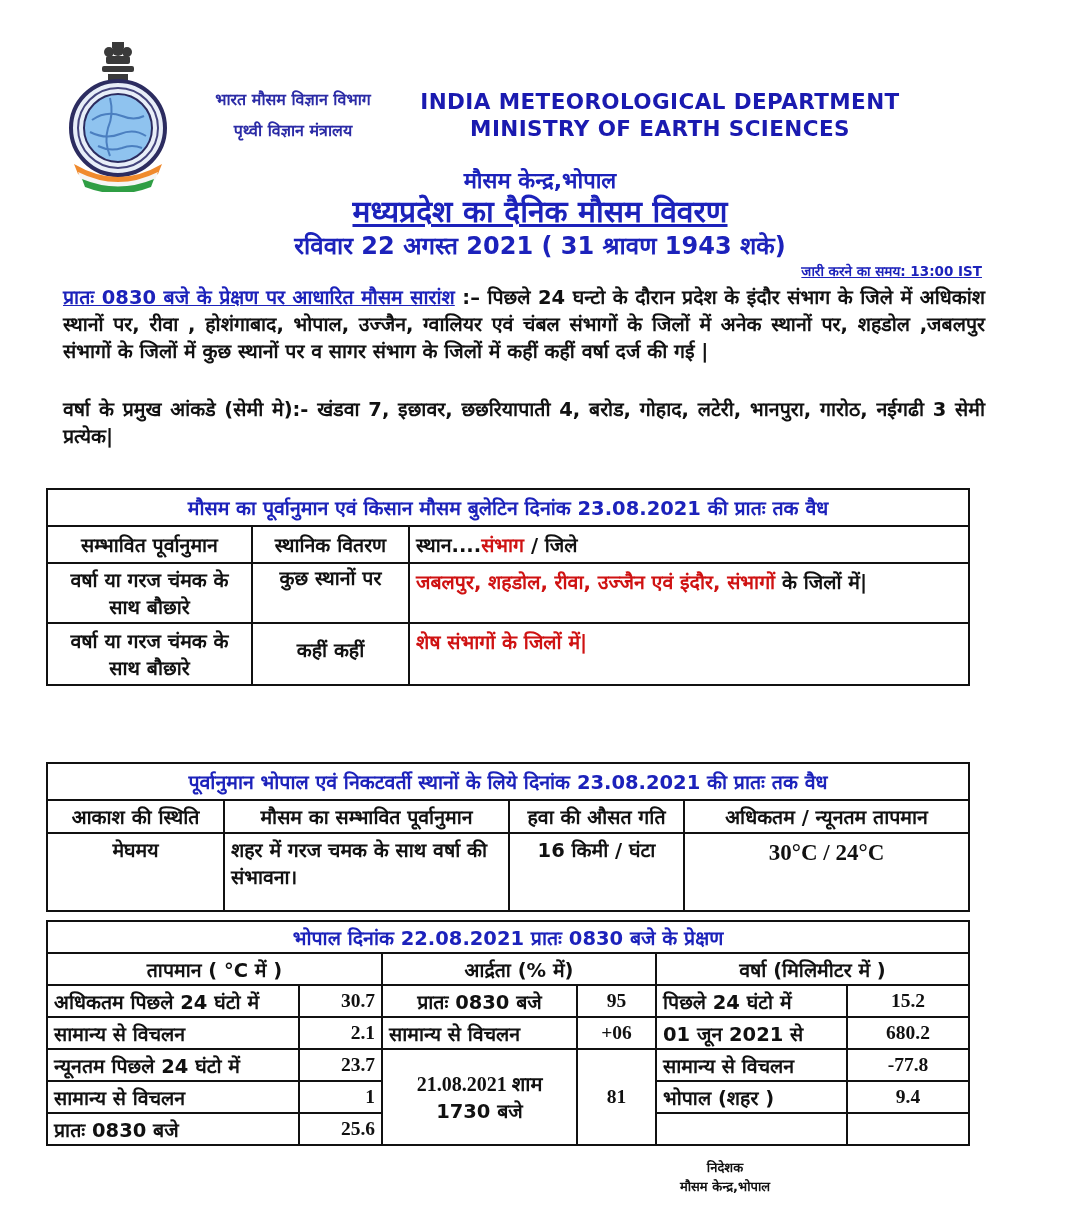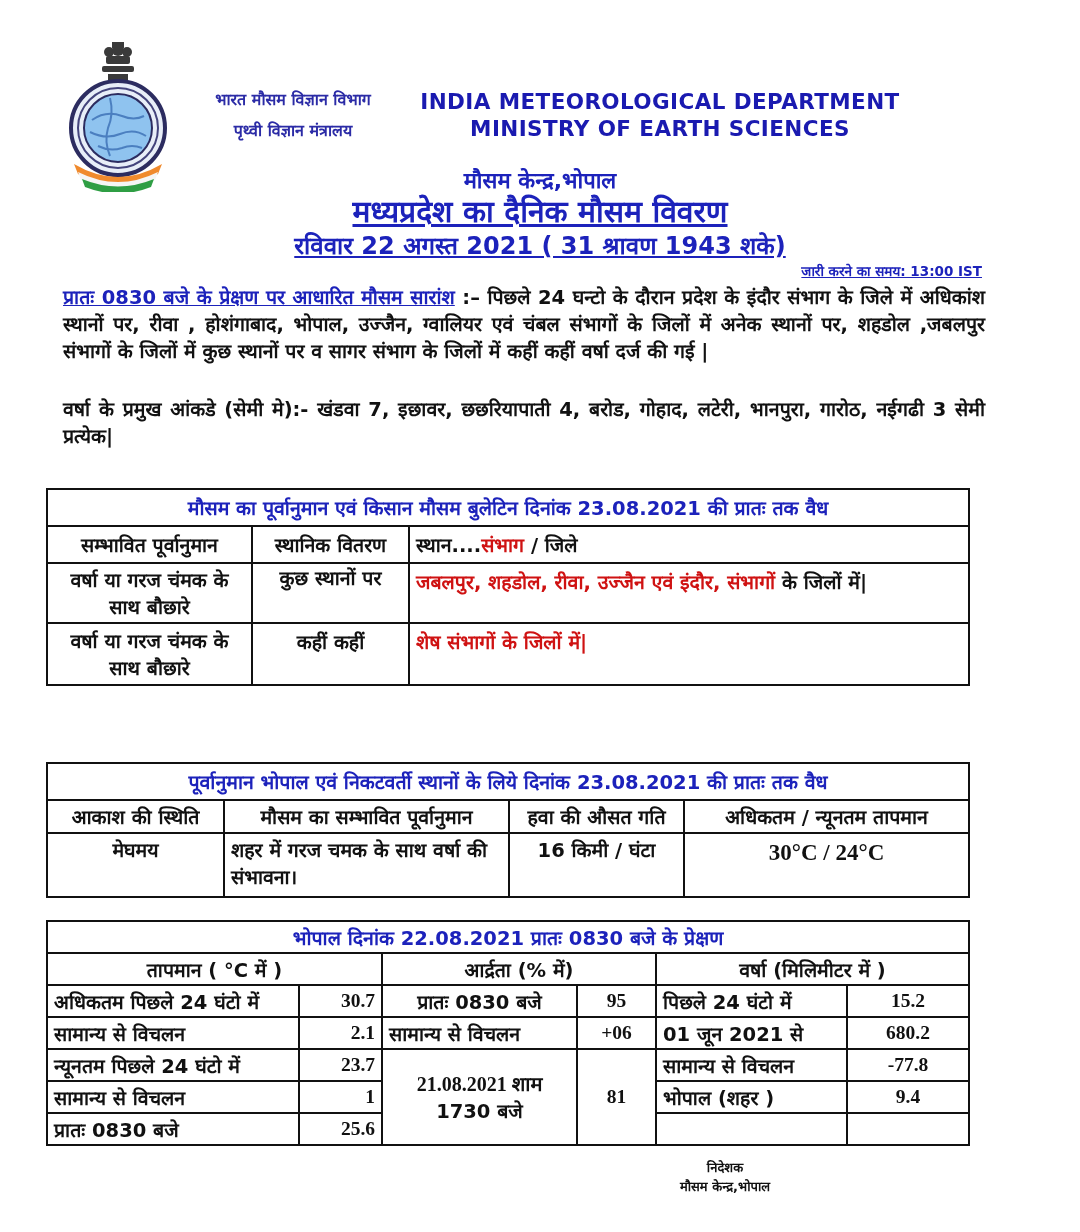--- a/index.html
+++ b/index.html
@@ -10,21 +10,21 @@
   .logo{position:absolute;left:62px;top:36px;width:112px;height:156px;}
   .ministry{position:absolute;left:168px;top:84px;width:250px;text-align:center;
             color:#2b2ba6;font-size:16px;font-weight:bold;line-height:31px;}
   .dept-en{position:absolute;left:400px;top:88px;width:520px;text-align:center;
            color:#1a1ab0;font-weight:bold;font-size:21.5px;line-height:27px;letter-spacing:.4px;}
 
   
   .titles{position:absolute;left:0;top:166px;width:1080px;text-align:center;color:#1c22bb;font-weight:bold;}
   .t1{font-size:22px;line-height:30px;}
   .t2{font-size:30px;line-height:32px;text-decoration:underline;}
-  .t3{font-size:24px;line-height:36px;text-decoration:underline;}
+  .t3{font-size:24px;line-height:36px;}
   .issue{position:absolute;right:98px;top:262px;color:#1c22bb;font-weight:bold;font-size:13.5px;
          text-decoration:underline;}
 
   
   .para{position:absolute;left:63px;width:922px;font-size:19.5px;line-height:27px;
         text-align:justify;font-weight:bold;}
   .p-summary{top:284px;}
   .p-rain{top:396px;}
   .lead-blue{color:#1c22bb;text-decoration:underline;}
   .sep{color:#111;}
@@ -136,21 +136,21 @@
       <td class="hdr-cell">स्थानिक वितरण</td>
       <td><span>स्थान....</span><span class="red">संभाग</span><span> / जिले</span></td>
     </tr>
     <tr style="height:59px;">
       <td class="c-fc">वर्षा या गरज चंमक के साथ बौछारे</td>
       <td class="c-dist" style="vertical-align:top;padding-top:0;">कुछ स्थानों पर</td>
       <td style="vertical-align:top;padding-top:4px;"><span class="red">जबलपुर, शहडोल, रीवा, उज्जैन एवं इंदौर, संभागों</span><span> के जिलों में|</span></td>
     </tr>
     <tr style="height:62px;">
       <td class="c-fc">वर्षा या गरज चंमक के साथ बौछारे</td>
-      <td class="c-dist" style="vertical-align:top;padding-top:4px;">कहीं कहीं</td>
+      <td class="c-dist" style="vertical-align:top;padding-top:12px;">कहीं कहीं</td>
       <td style="vertical-align:top;padding-top:4px;"><span class="red">शेष संभागों के जिलों में|</span><span></span></td>
     </tr>
   </tbody>
     </table>
 
 
   <table class="doc-table tbl-city">
     <colgroup>
         <col style="width:177px">
         <col style="width:285px">
@@ -160,21 +160,21 @@
     <tbody>
         <tr>
       <td class="title-cell" colspan="4">पूर्वानुमान भोपाल एवं निकटवर्ती स्थानों के लिये दिनांक 23.08.2021 की प्रातः तक वैध</td>
     </tr>
     <tr style="height:32px;">
       <td class="hdr-cell">आकाश की स्थिति</td>
       <td class="hdr-cell">मौसम का सम्भावित पूर्वानुमान</td>
       <td class="hdr-cell">हवा की औसत गति</td>
       <td class="hdr-cell">अधिकतम / न्यूनतम तापमान</td>
     </tr>
-    <tr style="height:64px;">
+    <tr style="height:78px;">
       <td class="c-sky">मेघमय</td>
       <td class="c-fc2">शहर में गरज चमक के साथ वर्षा की संभावना।</td>
       <td class="c-wind">16 किमी / घंटा</td>
       <td class="c-temp num" style="font-size:23px;padding-top:6px;">30°C / 24°C</td>
     </tr>
   </tbody>
     </table>
 
   <table class="doc-table tbl-obs">
     <colgroup>

